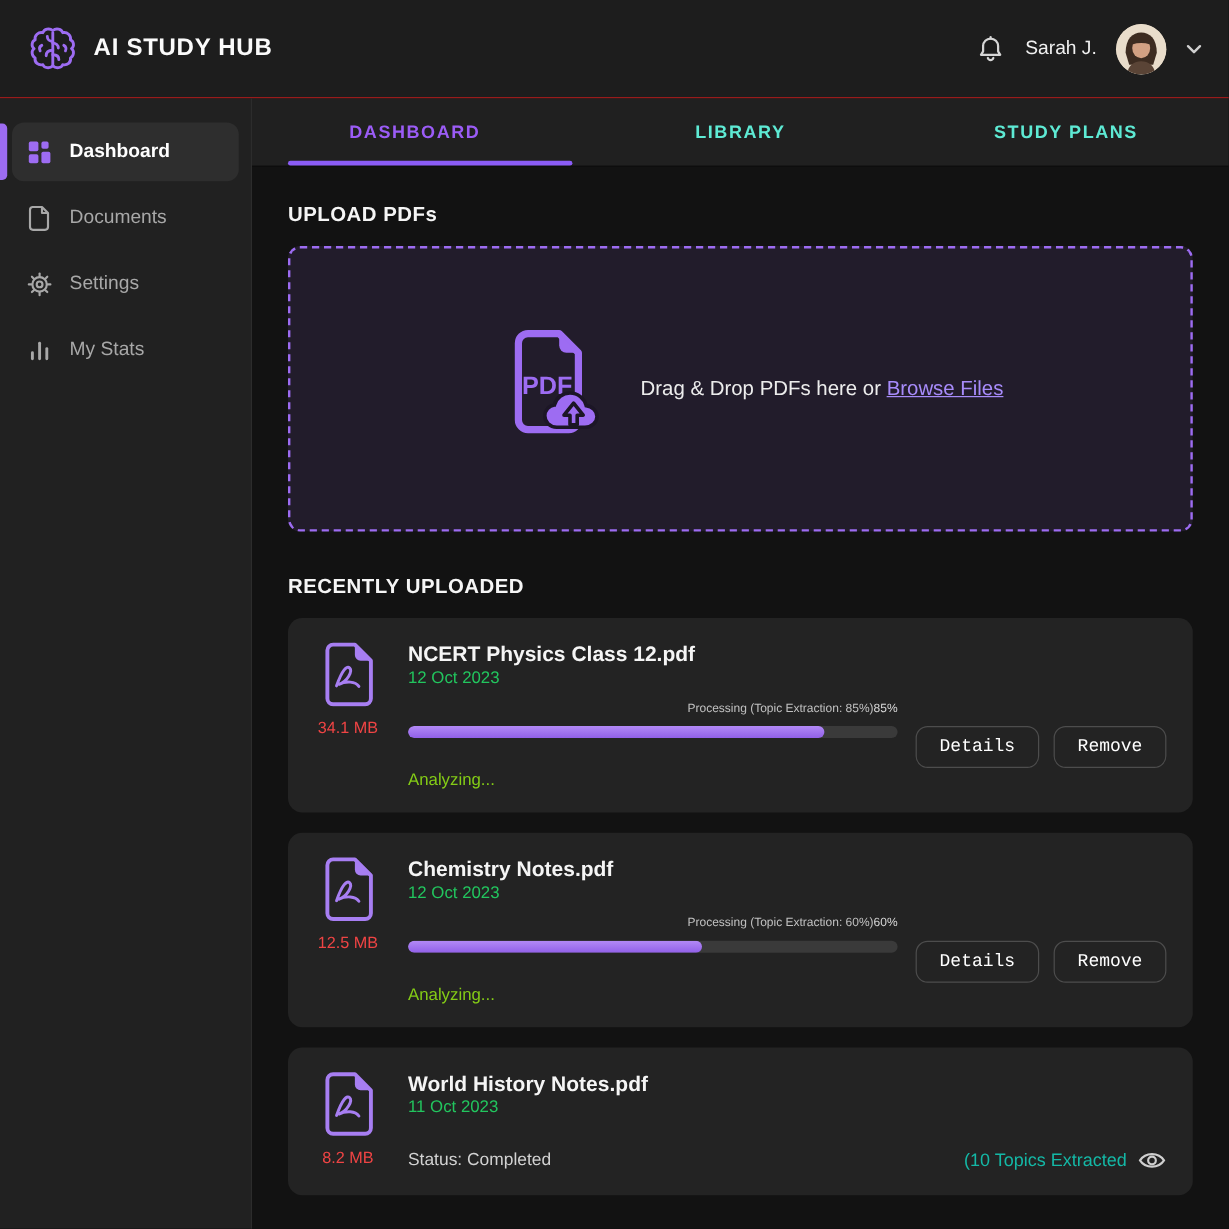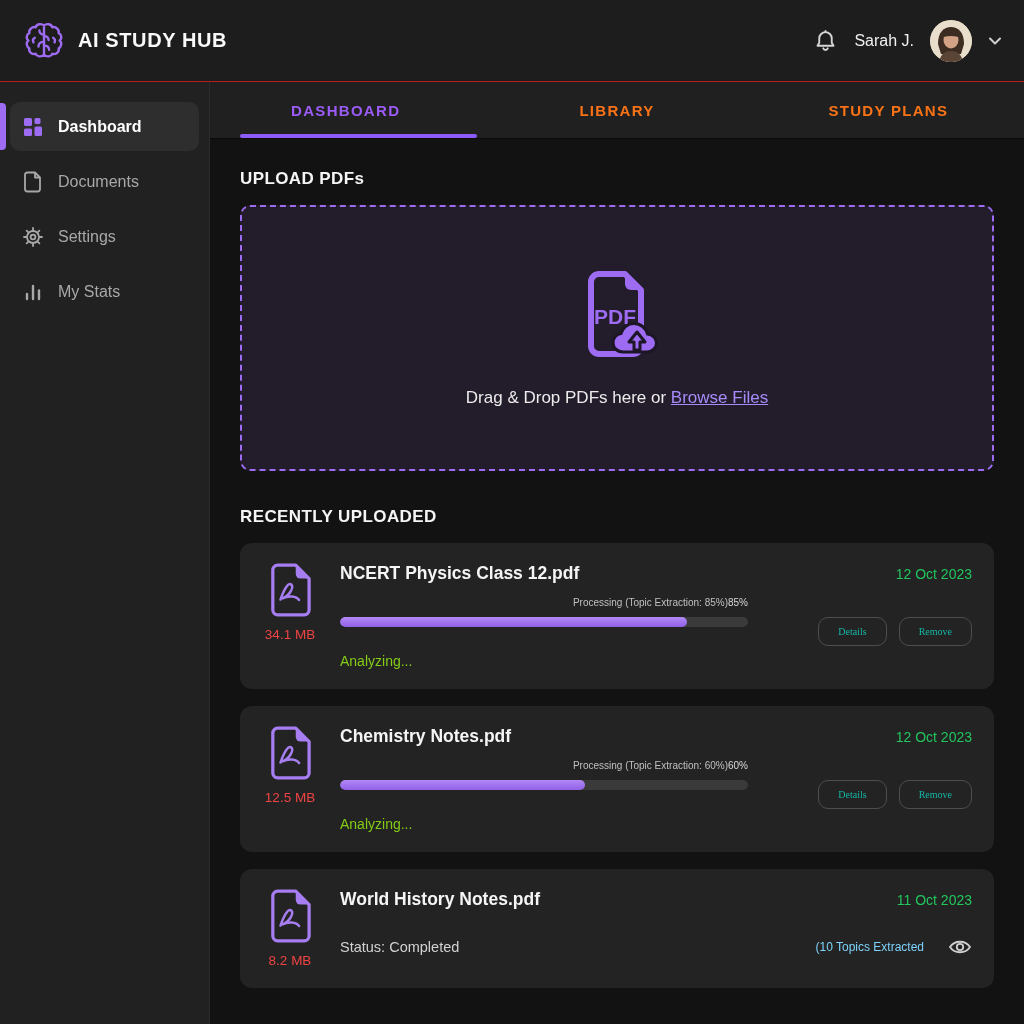--- a/index.html
+++ b/index.html
@@ -45,69 +45,69 @@
   .nav-item.active::before {
     content:""; position:absolute; left:-10px; top:1px; bottom:1px; width:6px;
     background:#9d6cf2; border-radius:0 4px 4px 0;
   }
   .nav-icon { width:22px; height:22px; display:flex; align-items:center; justify-content:center; }
   .main { flex:1; display:flex; flex-direction:column; min-width:0; }
   
   .tabbar { height:57px; background:#202020; display:flex; border-bottom:1px solid #0b0b0b; }
   .tab {
     flex:1; display:flex; align-items:center; justify-content:center;
-    color:#f97316; font-size:15px; font-weight:600; letter-spacing:1.3px;
+    color:#5eead4; font-size:15px; font-weight:600; letter-spacing:1.3px;
     position:relative; cursor:pointer;
   }
   .tab.active { color:#9b5cf6; }
   .tab.active::after {
     content:""; position:absolute; left:30px; right:4px; bottom:0; height:4px;
     background:#8b5cf6; border-radius:2px;
   }
   
   .content { flex:1; padding:30px 30px 0 30px; background:#121212; overflow:hidden; }
   .section-heading {
     font-size:17px; font-weight:bold; letter-spacing:.4px; color:#f5f5f5; margin-bottom:16px;
   }
   .dropzone {
-    height:266px; border:2px dashed #9d6cf2; border-radius:10px; background:#221c2b;
-    display:flex; flex-direction:column; align-items:center; justify-content:center;
+    height:238px; border:2px dashed #9d6cf2; border-radius:10px; background:#221c2b;
+    display:flex; flex-direction:row; align-items:center; justify-content:center;
     gap:16px; margin-bottom:36px; cursor:pointer;
   }
   .drop-text { font-size:17px; color:#ececec; }
   .browse-link { color:#a78bfa; text-decoration:underline; cursor:pointer; }
   
   .card {
     background:#232323; border-radius:12px; padding:20px 22px;
     display:flex; gap:22px; margin-bottom:17px;
   }
   .file-col { width:56px; display:flex; flex-direction:column; align-items:center; flex:0 0 auto; }
   .file-size { color:#ef4444; font-size:13.5px; margin-top:10px; white-space:nowrap; }
   .card-main { flex:1; min-width:0; }
-  .row1 { display:flex; justify-content:space-between; align-items:baseline; margin-bottom:13px; }
+  .row1 { display:flex; justify-content:space-between; align-items:baseline; margin-bottom:13px;flex-direction:column; }
   .file-name { font-size:17.5px; font-weight:600; color:#f5f5f5; }
   .file-date { font-size:14px; color:#22c55e; }
   .row2 { display:flex; align-items:flex-start; }
   .progress-group { width:408px; flex:0 0 auto; }
   .status-row { display:flex; justify-content:flex-end; font-size:10px; color:#c0c0c0; margin-bottom:9px; }
   .percent { color:#d8d8d8; }
   .bar { height:10px; background:#3a3a3a; border-radius:5px; overflow:hidden; }
   .fill { height:100%; width:0; background:linear-gradient(180deg,#b289f6,#9160e8); border-radius:5px; }
   .substatus { font-size:14px; color:#84cc16; margin-top:26px; }
   .actions { margin-left:auto; display:flex; gap:12px; margin-top:20px; }
   .btn {
-    background:transparent; border:1.5px solid #4d4d4d; color:#14b8a6;
-    border-radius:10px; font-size:10px; padding:8px 19px; cursor:pointer;
-    font-family:Liberation Serif, serif;
+    background:transparent; border:1.5px solid #4d4d4d; color:#ffffff;
+    border-radius:10px; font-size:15px; padding:8px 19px; cursor:pointer;
+    font-family:Liberation Mono, monospace;
   }
   .row2-completed {
     display:flex; justify-content:space-between; align-items:center; margin-top:28px;
   }
   .status-done { font-size:14.5px; color:#d2d2d2; }
-  .topics-wrap { display:flex; align-items:center; gap:24px; color:#7dd3fc; font-size:12px; }
+  .topics-wrap { display:flex; align-items:center; gap:9px; color:#14b8a6; font-size:15px; }
   svg { display:block; }
 </style>
 </head>
 <body>
 
 <header class="topbar">
   <div class="brand">
     <span class="brand-icon">
       <svg width="44" height="44" viewBox="0 0 48 48" fill="none" stroke="#9d6cf2" stroke-width="2.6" stroke-linecap="round" stroke-linejoin="round">
         <path d="M24 7c-3-2.5-8-1.5-9 2-4-1-8 2.5-7 6.5-3 1-4 6-1 8-3 2-2 7 1 8.5-1 4 3 7 7 6 1 3 6 4 9 1 3 3 8 2 9-1 4 1 8-2 7-6 3-1.5 4-6.5 1-8.5 3-2 2-7-1-8 1-4-3-7.5-7-6.5-1-3.5-6-4.5-9-2z"></path>

